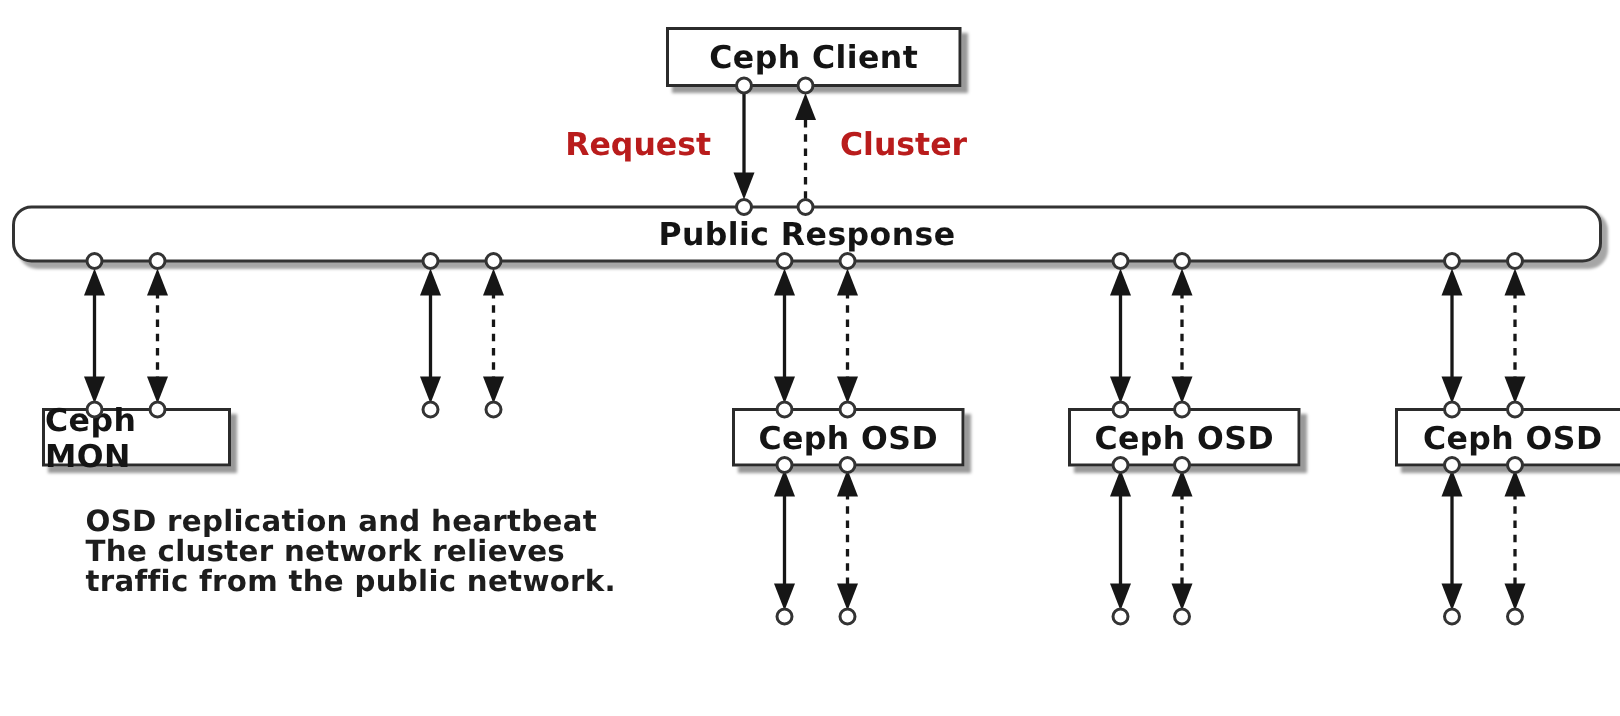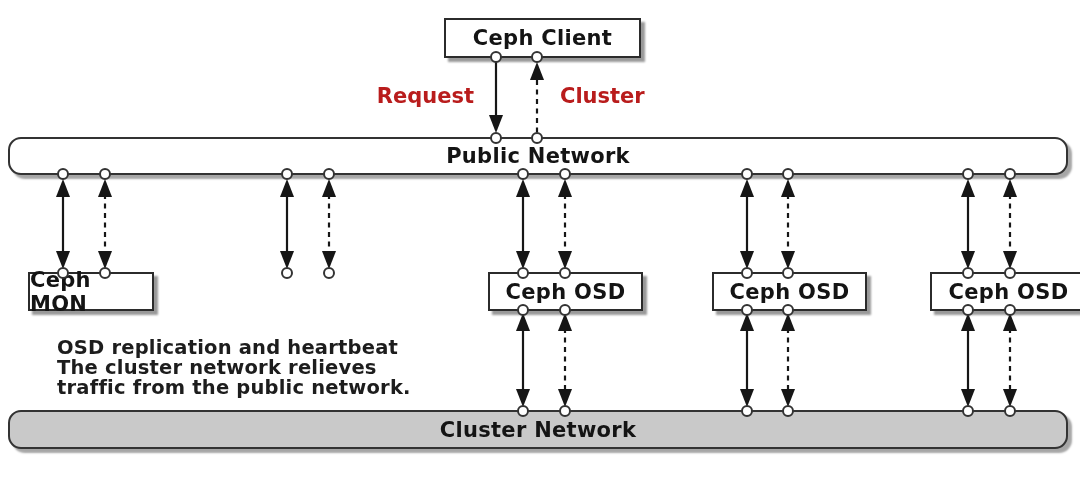--- a/index.html
+++ b/index.html
@@ -45,21 +45,21 @@
 <div class="stage">
 
   <div class="box client">
     <span>Ceph Client</span>
   </div>
 
   <div class="flow-label request">Request</div>
   <div class="flow-label response">Cluster</div>
 
   <div class="bar public">
-    <span>Public Network</span>
+    <span>Public Response</span>
   </div>
 
   <div class="box node n0">
     <span>Ceph MON</span>
   </div>
   <div class="box node n2">
     <span>Ceph OSD</span>
   </div>
   <div class="box node n3">
     <span>Ceph OSD</span>
@@ -67,23 +67,20 @@
   <div class="box node n4">
     <span>Ceph OSD</span>
   </div>
 
   <div class="note">
     <div>OSD replication and heartbeat</div>
     <div>The cluster network relieves</div>
     <div>traffic from the public network.</div>
   </div>
 
-  <div class="bar cluster" style="background: rgb(201, 201, 201);">
-    <span>Cluster Network</span>
-  </div>
 
   <svg class="overlay" id="overlay" viewBox="0 0 1080 477">
       <line x1="496" y1="60" x2="496" y2="117" stroke="#161616" stroke-width="2.2"></line>
       <polygon points="496,133 489,115 503,115" fill="#161616"></polygon>
       <line x1="537" y1="80" x2="537" y2="135" stroke="#161616" stroke-width="2.2" stroke-dasharray="5 4.5"></line>
       <polygon points="537,62 530,80 544,80" fill="#161616"></polygon>
       <line x1="63" y1="194" x2="63" y2="254" stroke="#161616" stroke-width="2.2"></line>
       <polygon points="63,179 56,197 70,197" fill="#161616"></polygon>
       <polygon points="63,269 56,251 70,251" fill="#161616"></polygon>
       <line x1="105" y1="194" x2="105" y2="254" stroke="#161616" stroke-width="2.2" stroke-dasharray="5 4.5"></line>

